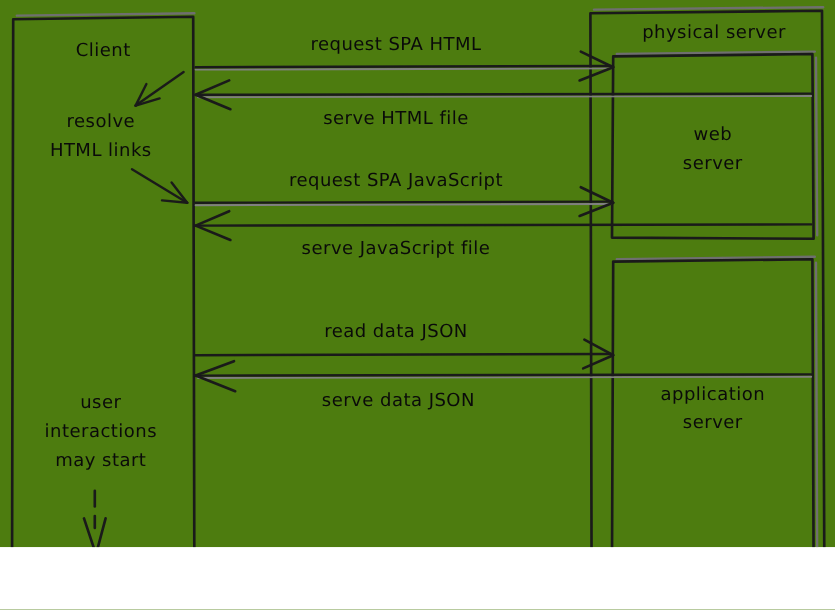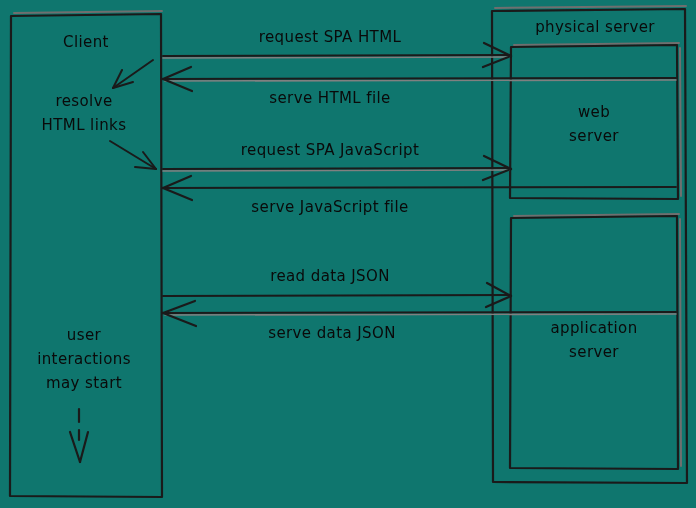--- a/index.html
+++ b/index.html
@@ -7,22 +7,22 @@
     margin: 0;
     padding: 0;
     background: #ffffff;
   }
   body {
     font-family: "DejaVu Sans", sans-serif;
   }
   #diagram-root {
     position: relative;
     width: 696px;
-    height: 508px;
-    background: #0f766e;
+    height: 456px;
+    background: #4d7c0f;
     overflow: hidden;
   }
   #diagram-svg {
     position: absolute;
     top: 0;
     left: 0;
     width: 696px;
     height: 508px;
   }
   .hand-text {

